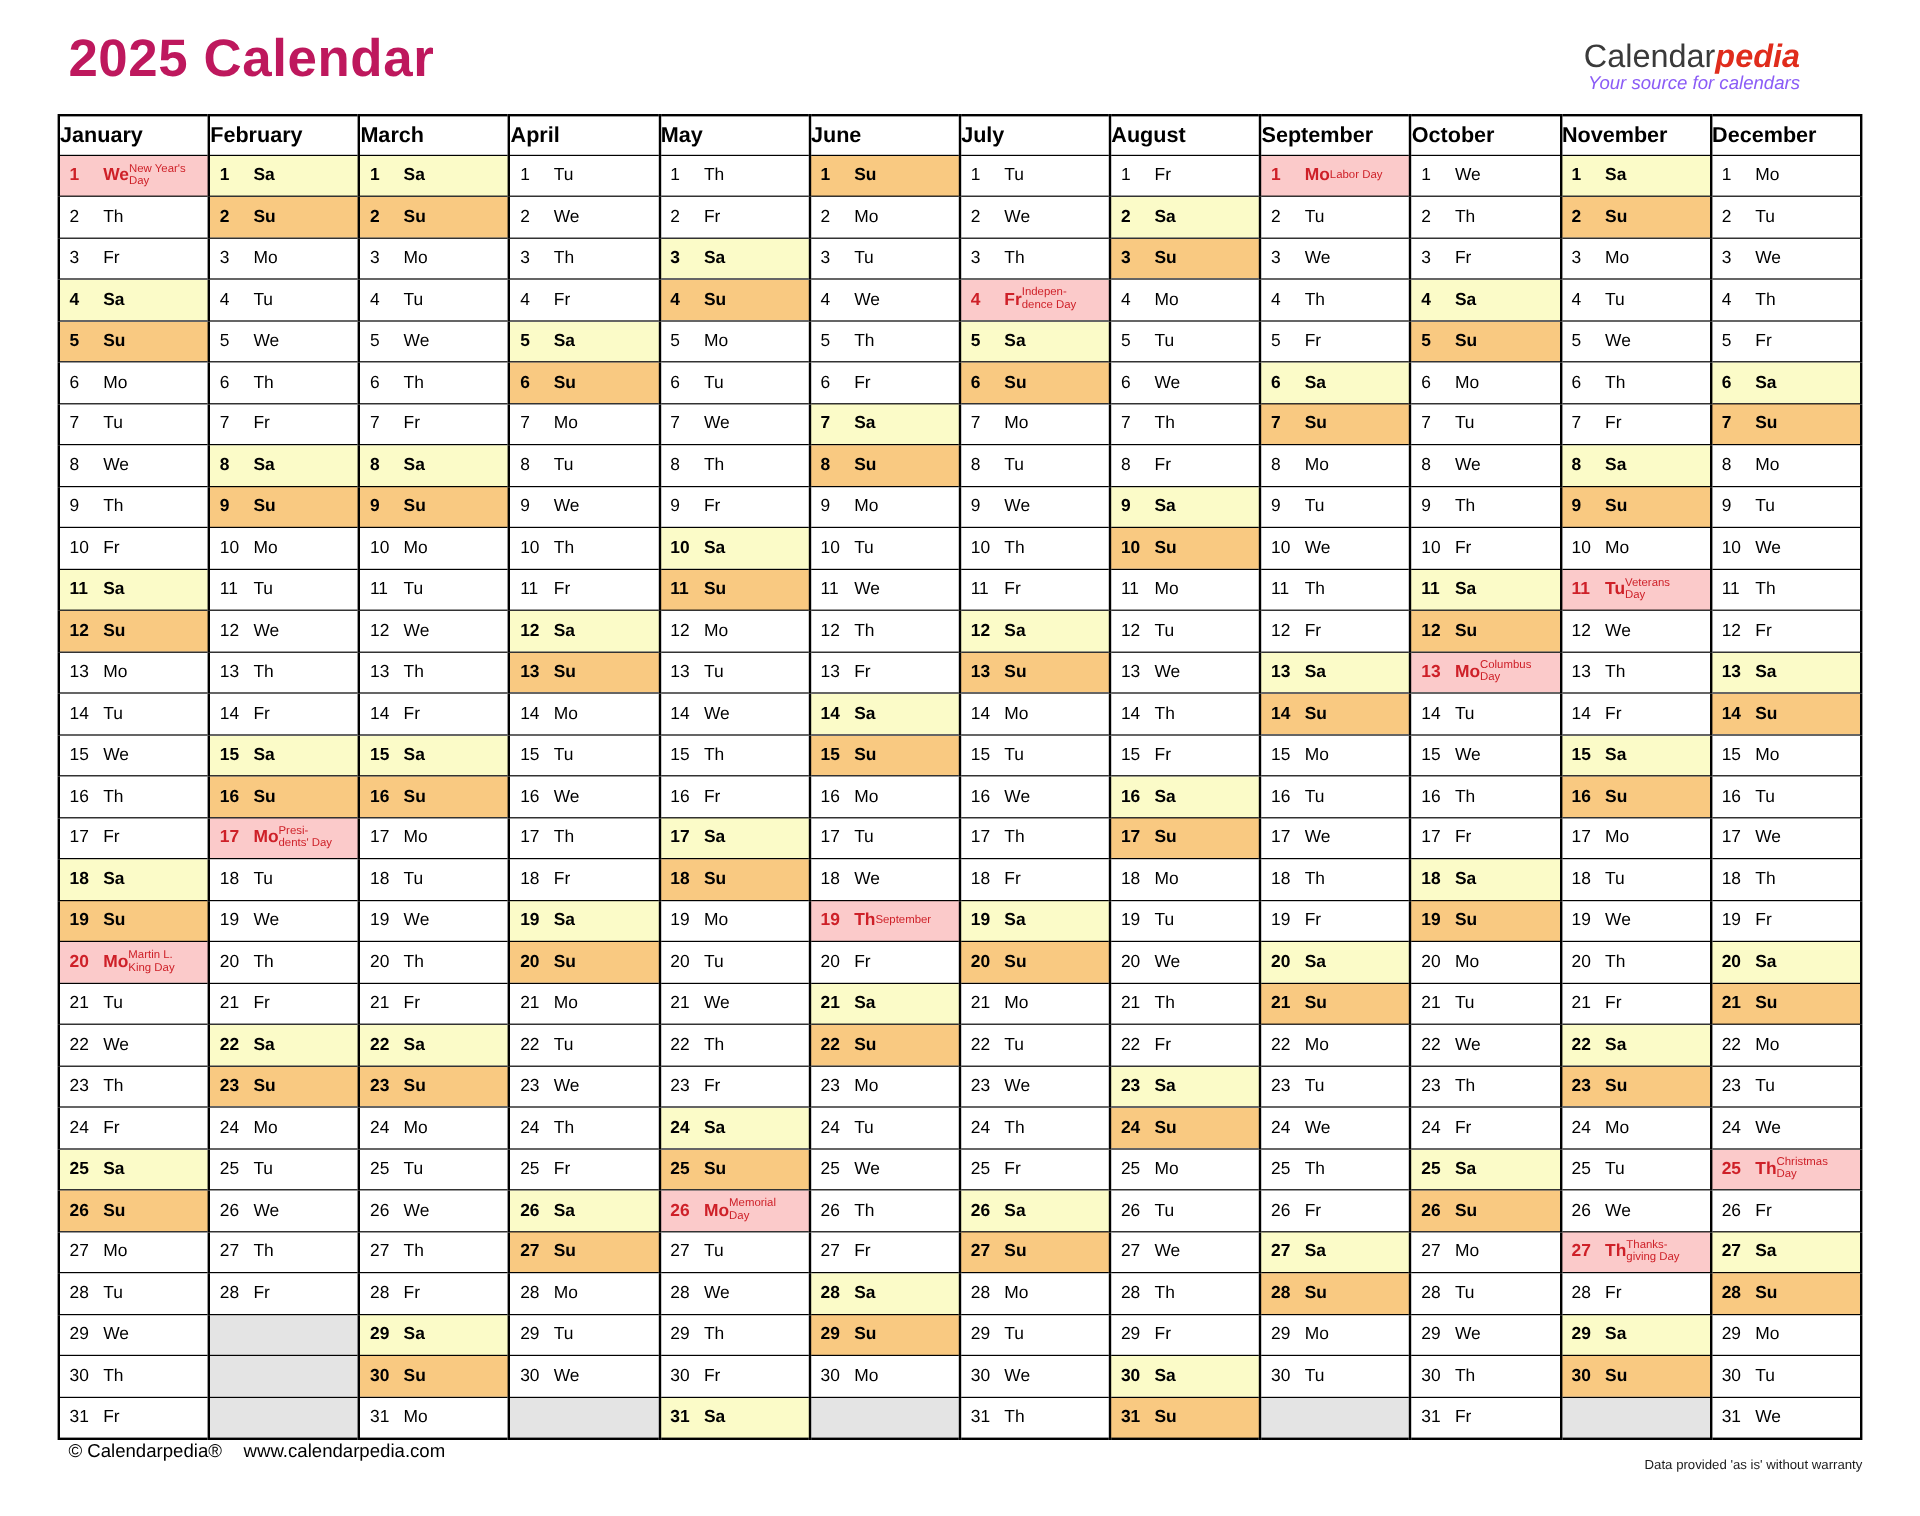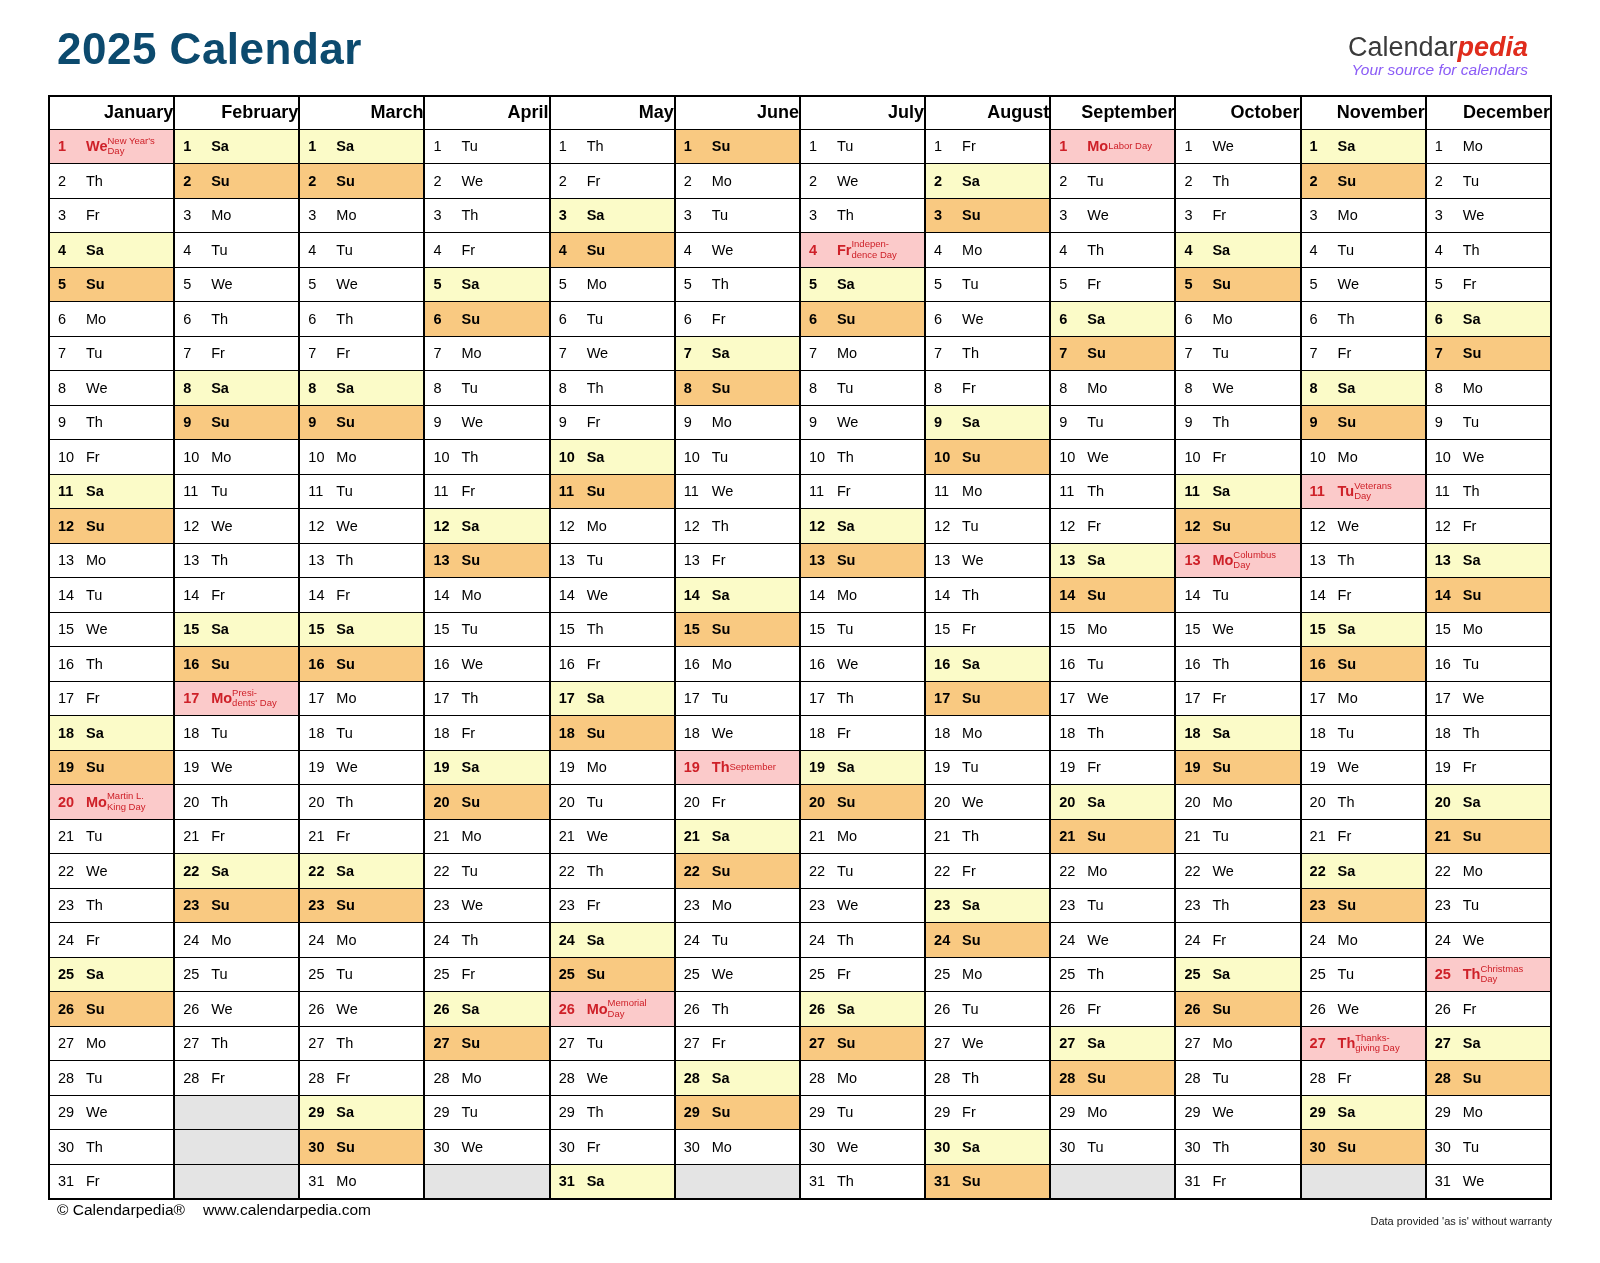--- a/index.html
+++ b/index.html
@@ -4,41 +4,41 @@
 <style>
   * { margin:0; padding:0; box-sizing:border-box; }
   html,body { background:#fff; }
   body {
     width:1600px; height:1263px; position:relative;
     font-family:"Liberation Sans","DejaVu Sans",sans-serif;
     color:var(--text,#000);
   }
   .page-title {
     position:absolute; left:57px; top:24px;
-    font-size:44px; font-weight:bold; letter-spacing:0.5px; color:#0c4a6e;
+    font-size:44px; font-weight:bold; letter-spacing:0.5px; color:#be185d;
   }
-  .logo { position:absolute; right:72px; top:33px; text-align:right; }
+  .logo { position:absolute; right:100px; top:33px; text-align:right; }
   .logo .brand { font-size:27px; line-height:28px; color:#3a3a3a; }
   .logo .brand .red { color:var(--logored); font-weight:bold; font-style:italic; }
   .logo .tagline { font-size:15.5px; line-height:17px; color:#8b5cf6;font-style:italic; }
 
   table.calendar {
     position:absolute; left:48px; top:95px;
     width:1504px; height:1103px;
     border-collapse:collapse; table-layout:fixed;
     border:2px solid var(--border);
   }
   .calendar th, .calendar td {
     border:1px solid var(--border);
     border-left-width:2px; border-right-width:2px;
     padding:0; overflow:hidden;
   }
   .calendar th {
     height:33px; font-size:18px; font-weight:bold;
-    text-align:right; background:#fff;
+    text-align:left; background:#fff;
   }
   .calendar tbody tr { height:34.5px; }
   td.day { background:var(--weekday); }
   td.sat { background:var(--sat); }
   td.sun { background:var(--sun); }
   td.holiday { background:var(--hol); }
   td.empty { background:var(--empty); }
   .ci { display:flex; align-items:center; height:33px; padding-left:8px; }
   .dn { flex:none; width:28px; font-size:14.5px; }
   .dw { flex:none; font-size:14.5px; }

